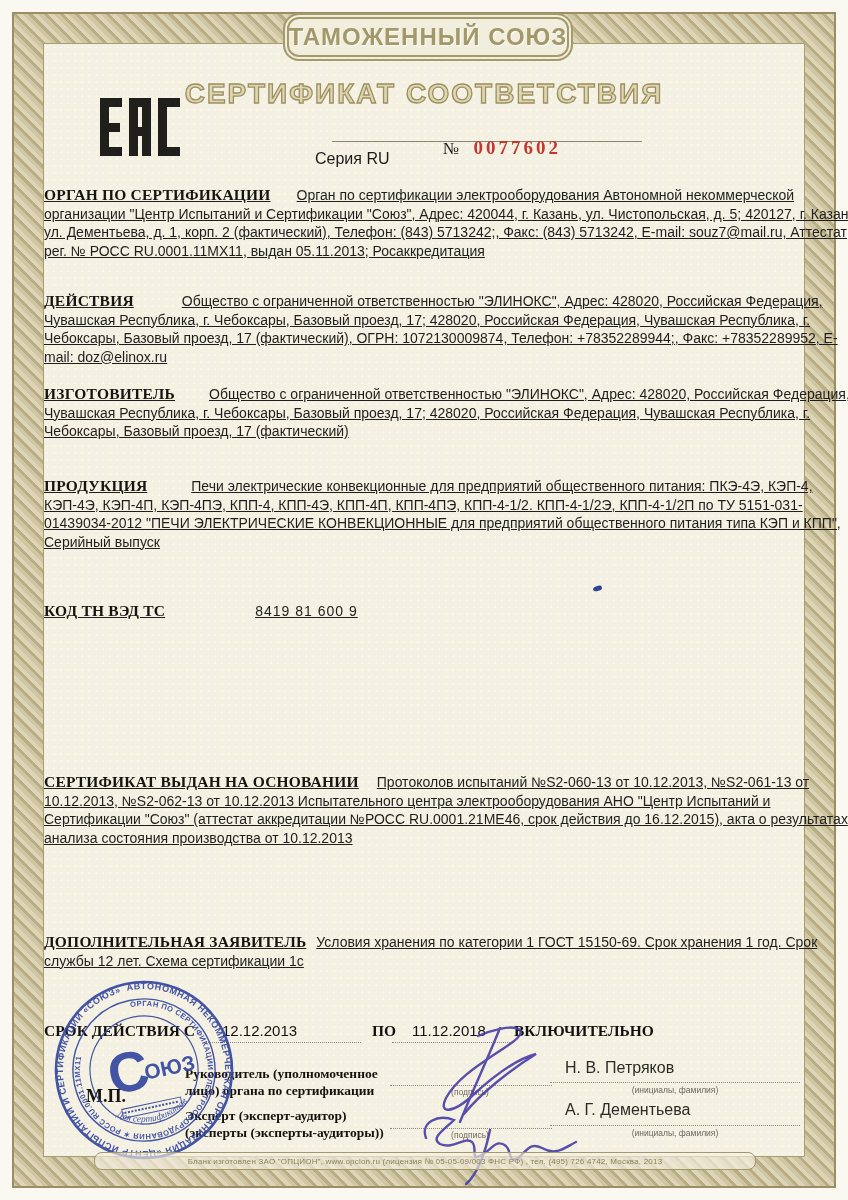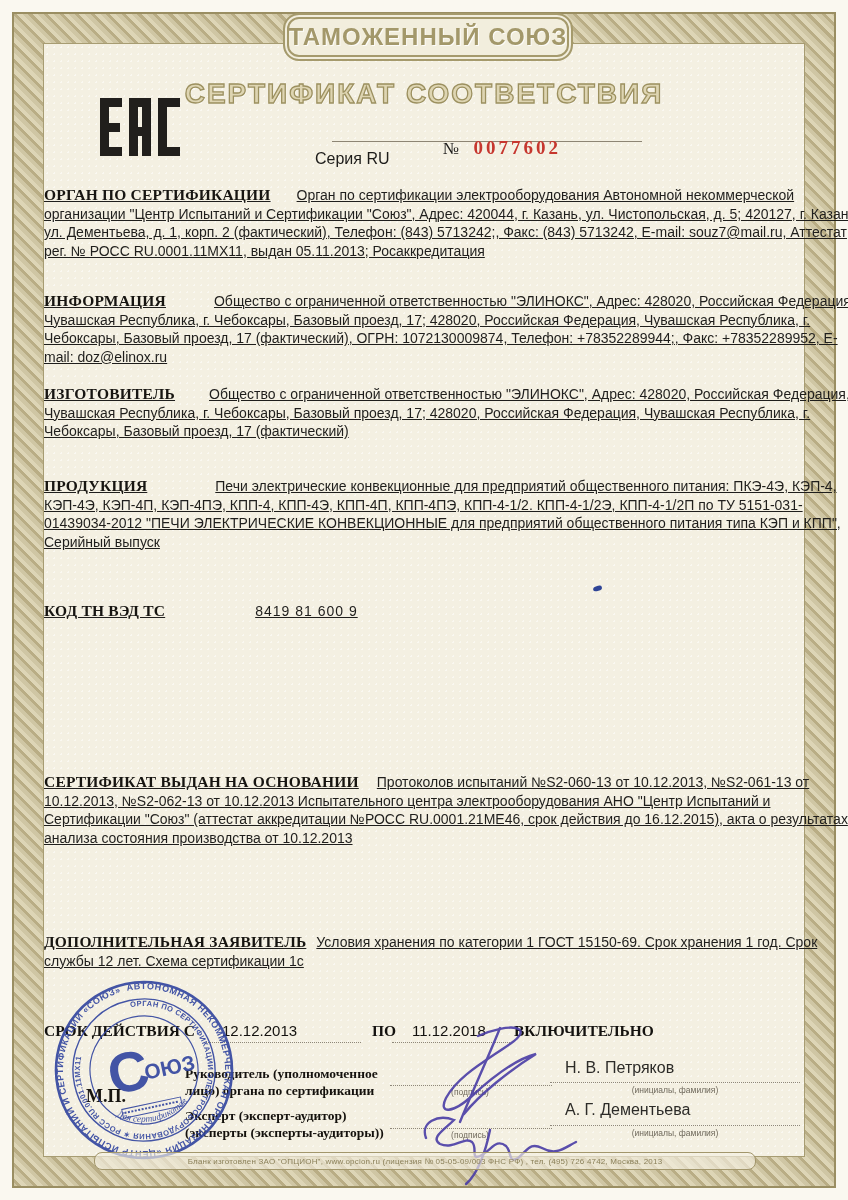--- a/index.html
+++ b/index.html
@@ -94,29 +94,29 @@
   <div class="serianum">
     <span>№</span>
     <span class="rednum">0077602</span>
   </div>
 
   <div class="sec" style="top:186px">
     <b>ОРГАН ПО СЕРТИФИКАЦИИ</b><span>Орган по сертификации электрооборудования Автономной некоммерческой организации "Центр Испытаний и Сертификации "Союз",  Адрес: 420044, г. Казань, ул. Чистопольская, д. 5; 420127, г. Казань, ул. Дементьева, д. 1, корп. 2 (фактический),  Телефон: (843) 5713242;, Факс: (843) 5713242,  E-mail: souz7@mail.ru,  Аттестат рег. № РОСС RU.0001.11МХ11,  выдан 05.11.2013; Росаккредитация</span>
   </div>
 
   <div class="sec" style="top:292px">
-    <b style="padding-right:48px">ИНФОРМАЦИЯ</b><span>Общество с ограниченной ответственностью "ЭЛИНОКС",  Адрес: 428020, Российская Федерация, Чувашская Республика, г. Чебоксары, Базовый проезд, 17; 428020, Российская Федерация, Чувашская Республика, г. Чебоксары, Базовый проезд, 17 (фактический),  ОГРН: 1072130009874,  Телефон: +78352289944;,  Факс: +78352289952,  E-mail: doz@elinox.ru</span>
+    <b style="padding-right:48px">ДЕЙСТВИЯ</b><span>Общество с ограниченной ответственностью "ЭЛИНОКС",  Адрес: 428020, Российская Федерация, Чувашская Республика, г. Чебоксары, Базовый проезд, 17; 428020, Российская Федерация, Чувашская Республика, г. Чебоксары, Базовый проезд, 17 (фактический),  ОГРН: 1072130009874,  Телефон: +78352289944;,  Факс: +78352289952,  E-mail: doz@elinox.ru</span>
   </div>
 
   <div class="sec" style="top:385px">
     <b style="padding-right:34px">ИЗГОТОВИТЕЛЬ</b><span>Общество с ограниченной ответственностью "ЭЛИНОКС",  Адрес: 428020, Российская Федерация, Чувашская Республика, г. Чебоксары, Базовый проезд, 17; 428020, Российская Федерация, Чувашская Республика, г. Чебоксары, Базовый проезд, 17 (фактический)</span>
   </div>
 
   <div class="sec" style="top:477px">
-    <b style="padding-right:68px">ПРОДУКЦИЯ</b><span>Печи электрические конвекционные для предприятий общественного питания: ПКЭ-4Э, КЭП-4, КЭП-4Э, КЭП-4П, КЭП-4ПЭ, КПП-4, КПП-4Э, КПП-4П, КПП-4ПЭ, КПП-4-1/2. КПП-4-1/2Э, КПП-4-1/2П по ТУ 5151-031-01439034-2012 "ПЕЧИ ЭЛЕКТРИЧЕСКИЕ КОНВЕКЦИОННЫЕ для предприятий общественного питания типа КЭП и КПП",     Серийный выпуск</span>
+    <b style="padding-right:44px">ПРОДУКЦИЯ</b><span>Печи электрические конвекционные для предприятий общественного питания: ПКЭ-4Э, КЭП-4, КЭП-4Э, КЭП-4П, КЭП-4ПЭ, КПП-4, КПП-4Э, КПП-4П, КПП-4ПЭ, КПП-4-1/2. КПП-4-1/2Э, КПП-4-1/2П по ТУ 5151-031-01439034-2012 "ПЕЧИ ЭЛЕКТРИЧЕСКИЕ КОНВЕКЦИОННЫЕ для предприятий общественного питания типа КЭП и КПП",     Серийный выпуск</span>
   </div>
 
   <div class="sec" style="top:602px">
     <b>КОД ТН ВЭД ТС</b><span class="kodval">8419 81 600 9</span>
   </div>
 
 
   <div class="sec" style="top:773px">
     <b style="padding-right:18px">СЕРТИФИКАТ ВЫДАН НА ОСНОВАНИИ</b><span>Протоколов испытаний №S2-060-13 от 10.12.2013, №S2-061-13 от 10.12.2013, №S2-062-13 от 10.12.2013 Испытательного центра электрооборудования АНО "Центр Испытаний и Сертификации "Союз" (аттестат аккредитации №РОСС RU.0001.21МЕ46, срок действия до 16.12.2015), акта о результатах анализа состояния производства от 10.12.2013</span>
   </div>

